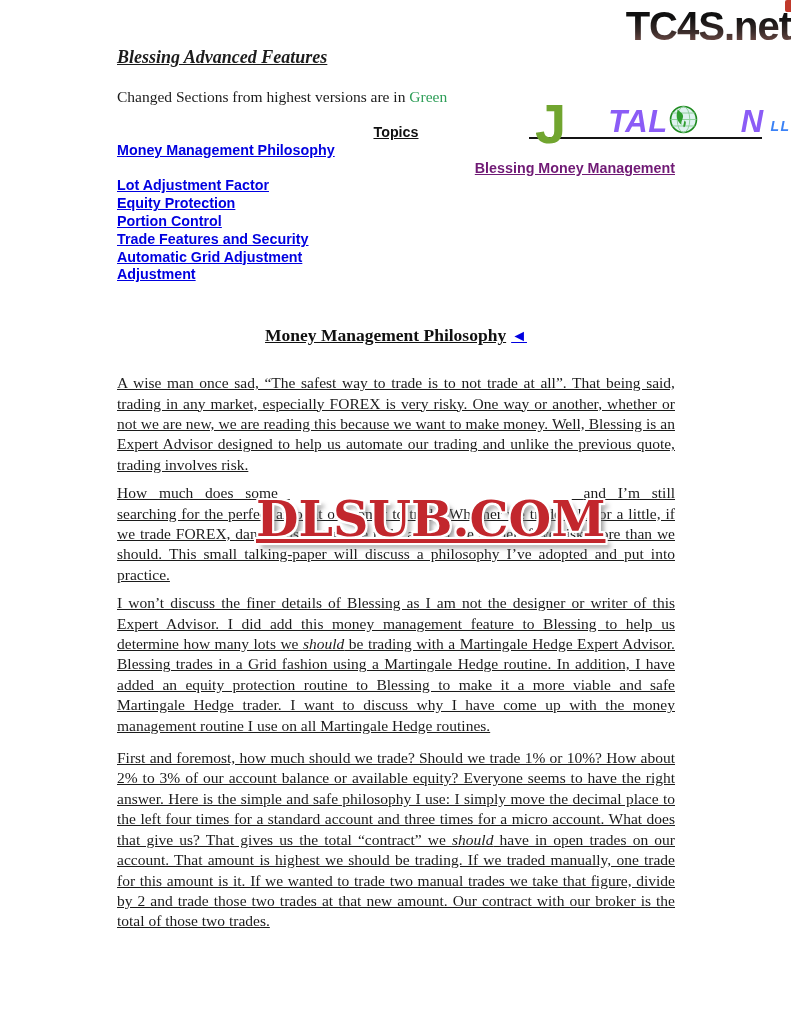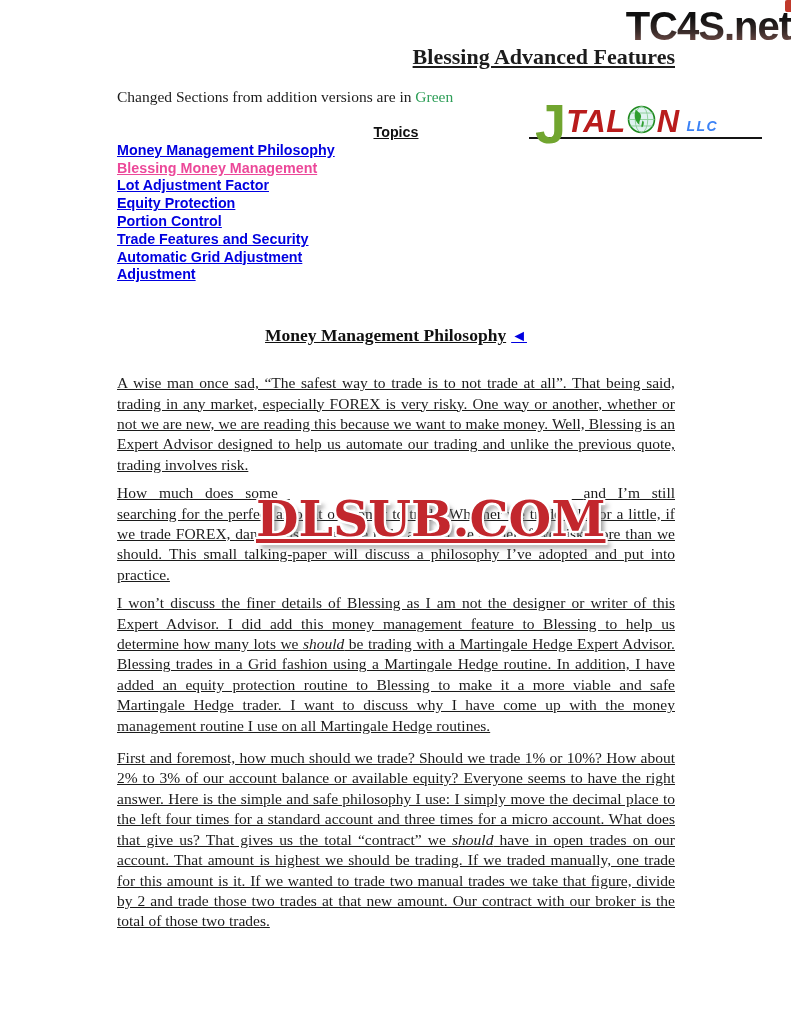--- a/index.html
+++ b/index.html
@@ -14,29 +14,29 @@
         text-shadow:none;}
   .corner-mark{position:absolute;top:0;right:0;width:6px;height:12px;background:#c0392b;border-radius:2px 0 0 2px;}
 
   
   .jtalon{position:absolute;left:529px;top:96px;width:233px;height:62px;}
   .jtalon .rule{position:absolute;left:0;top:41px;width:100%;height:2px;background:#141414;}
   .jtalon .row{position:absolute;left:6px;top:0;display:flex;align-items:flex-start;}
   .jtalon .j{font-family:"Liberation Sans",sans-serif;font-weight:bold;font-size:56px;line-height:1;
              color:#71a52f;margin-top:0px;}
   .jtalon .big{font-family:"Liberation Sans",sans-serif;font-weight:bold;font-style:italic;
-               font-size:31px;line-height:1;color:#b91c1c;margin-top:10px;letter-spacing:0.5px;}
+               font-size:31px;line-height:1;color:#8b5cf6;margin-top:10px;letter-spacing:0.5px;margin-left:42px;}
   .jtalon .globe{margin-top:9px;margin-left:1px;margin-right:1px;line-height:0;}
   .jtalon .llc{font-family:"Liberation Sans",sans-serif;font-weight:bold;font-style:italic;
                font-size:14px;color:#3b82f6;margin-top:22px;margin-left:7px;letter-spacing:1.5px;}
 
   
   .content{position:absolute;left:117px;top:0;width:558px;}
-  .title{margin:46px 0 0;text-align:right;font-size:22px;font-weight:bold;
-         text-decoration:underline;line-height:22px;}
+  .title{margin:46px 0 0;text-align:left;font-size:18px;font-weight:bold;
+         text-decoration:underline;line-height:22px;font-style:italic;}
   .note{margin:19px 0 0;font-size:15.5px;line-height:20px;}
   .green{color:#2e9e58;}
   .topics{margin-top:17px;font-family:"Liberation Sans",sans-serif;font-weight:bold;
           font-size:14.3px;line-height:17.8px;}
   .topics-header{color:#111;text-decoration:underline;text-align:center;}
   .topic{display:block;text-decoration:underline;color:#0000e0;cursor:pointer;}
   .section-heading{margin:41px 0 0;text-align:center;font-size:17.5px;font-weight:bold;line-height:21px;}
   .section-heading .ht{text-decoration:underline;color:#111;}
   .section-heading .back{color:#0000e0;text-decoration:underline;margin-left:5px;font-size:16px;cursor:pointer;}
   .body-para{margin:8px 0 0;font-size:15.5px;line-height:20.4px;text-align:justify;text-decoration:underline;}
@@ -96,26 +96,26 @@
         </svg>
       </span>
       <span class="big">N</span>
       <span class="llc">LLC</span>
     </div>
   </div>
 
   <div class="content">
     <h1 class="title">Blessing Advanced Features</h1>
 
-    <p class="note"><span>Changed Sections from addition versions are in </span><span class="green" style="color: rgb(46, 158, 88);">Green</span></p>
+    <p class="note"><span>Changed Sections from highest versions are in </span><span class="green" style="color: rgb(46, 158, 88);">Green</span></p>
 
     <div class="topics">
       <div class="topics-header">Topics</div>
       <a class="topic" style="color: rgb(0, 0, 224);">Money Management Philosophy</a>
-      <a class="topic" style="color: #ec4899;">Blessing Money Management</a>
+      <a class="topic" style="color: #701a75; text-align: right;">Blessing Money Management</a>
       <a class="topic" style="color: rgb(0, 0, 224);">Lot Adjustment Factor</a>
       <a class="topic" style="color: rgb(0, 0, 224);">Equity Protection</a>
       <a class="topic" style="color: rgb(0, 0, 224);">Portion Control</a>
       <a class="topic" style="color: rgb(0, 0, 224);">Trade Features and Security</a>
       <a class="topic" style="color: rgb(0, 0, 224);">Automatic Grid Adjustment</a>
       <a class="topic" style="color: rgb(0, 0, 224);">Adjustment</a>
     </div>
 
     <h2 class="section-heading"><span class="ht">Money Management Philosophy</span><a class="back" style="color: rgb(0, 0, 224);">◄</a></h2>
 

